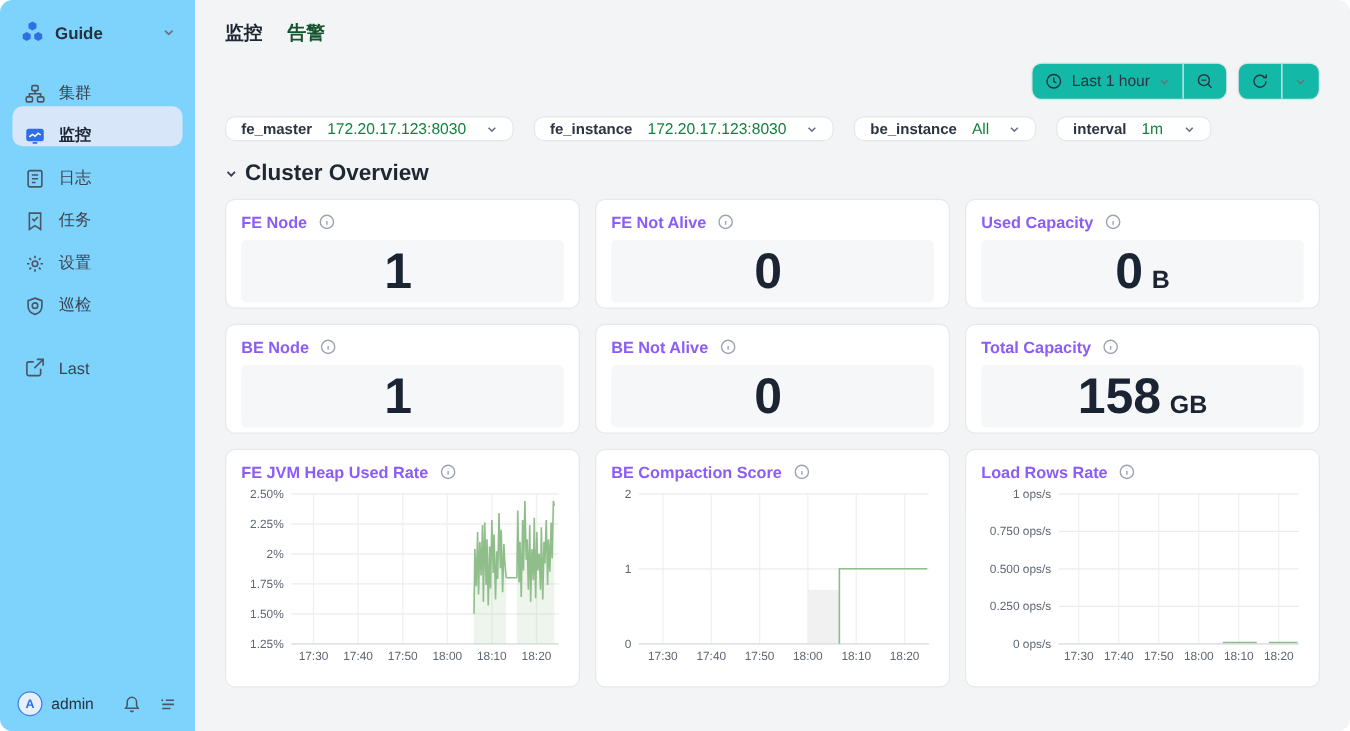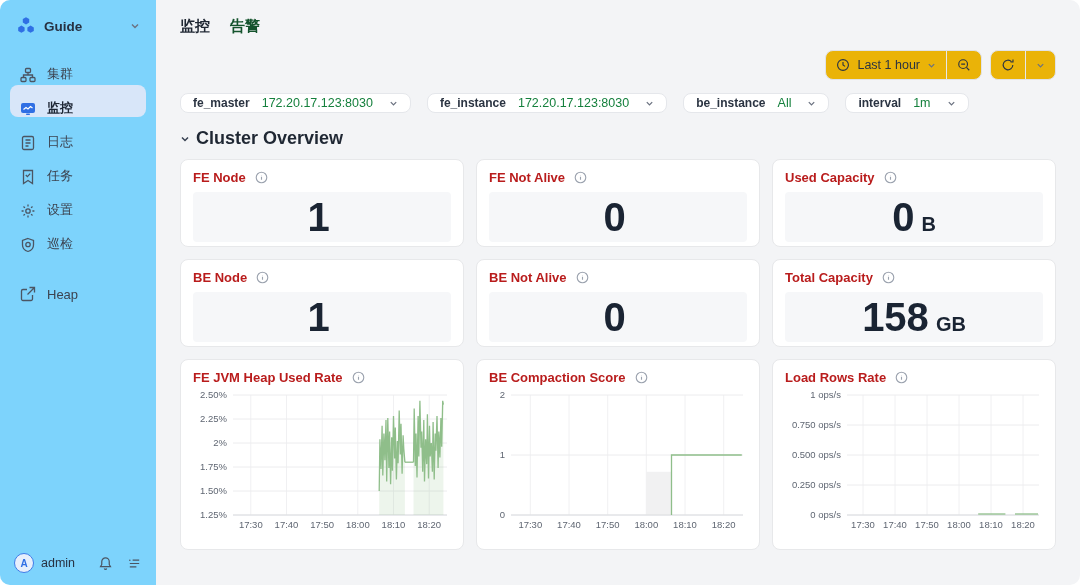--- a/index.html
+++ b/index.html
@@ -20,34 +20,34 @@
   .user-name { font-size:12.5px; color:#273142; margin-left:7px; flex:1; }
   .user-icons { display:flex; align-items:center; gap:14px; }
   .icon { display:inline-flex; align-items:center; justify-content:center; }
 
   
   .main { flex:1; padding:0 24px; overflow:hidden; }
   .tabs { display:flex; gap:20px; padding-top:17px; }
   .tab { font-size:15px; font-weight:bold; color:#14532d; cursor:pointer; }
   .tab.active { color:#1f2733; }
   .toolbar { display:flex; justify-content:flex-end; gap:8px; margin-top:14px; height:30px; }
-  .btn-group { display:flex; align-items:stretch; background:#eab308; border:1px solid #e1e3e8; border-radius:8px; overflow:hidden; }
+  .btn-group { display:flex; align-items:stretch; background:#14b8a6; border:1px solid #e1e3e8; border-radius:8px; overflow:hidden; }
   .btn { display:flex; align-items:center; gap:7px; padding:0 10px; font-size:12.5px; color:#2b3442; cursor:pointer; }
   .vdiv { width:1px; background:#e7e8ec; }
 
   .filters { display:flex; gap:16px; margin-top:13px; }
   .filter-pill { display:flex; align-items:center; gap:12px; background:#fff; border:1px solid #e5e7eb; border-radius:8px; padding:0 12px; height:20px; cursor:pointer; }
   .filter-label { font-size:12px; font-weight:bold; color:#2b3442; }
   .filter-value { font-size:12.5px; color:#15803d; display:flex; align-items:center; gap:16px; }
 
   .section-head { display:flex; align-items:center; gap:6px; margin-top:15px; font-size:18px; font-weight:bold; color:#1f2733; cursor:pointer; }
 
   .grid { display:grid; grid-template-columns:repeat(3,1fr); gap:12px; margin-top:10px; }
   .card { background:#fff; border:1px solid #e7e8ea; border-radius:8px; padding:10px 12px; }
-  .card-head { display:flex; align-items:center; gap:9px; font-size:13px; font-weight:bold; color:#b91c1c; }
+  .card-head { display:flex; align-items:center; gap:9px; font-size:13px; font-weight:bold; color:#8b5cf6; }
   .stat-card { height:88px; }
   .stat-body { margin-top:7px; height:50px; background:#f6f7f9; border-radius:4px; display:flex; align-items:center; justify-content:center; }
   .stat-line { display:inline-flex; align-items:baseline; gap:7px; }
   .stat-value { font-size:40px; font-weight:bold; color:#1a2433; line-height:1; }
   .stat-unit { font-size:20px; font-weight:bold; color:#1a2433; }
   .chart-card { height:191px; }
   .chart-box { margin-top:4px; }
   svg text { font-family:"Liberation Sans", sans-serif; }
 </style>
 </head>
@@ -137,21 +137,21 @@
       <span>巡检</span>
     </div>
 
     <div class="menu-item webui">
       <span class="icon">
         <svg width="16" height="16" viewBox="0 0 16 16" fill="none" stroke="#4b5563" stroke-width="1.3">
             <path d="M12.5 9v4a1.5 1.5 0 0 1-1.5 1.5H3A1.5 1.5 0 0 1 1.5 13V5A1.5 1.5 0 0 1 3 3.5h4"></path>
             <path d="M9.5 1.5h5v5M14 2l-6.5 6.5"></path>
           </svg>
       </span>
-      <span>Heap</span>
+      <span>Last</span>
     </div>
 
     <div class="side-spacer"></div>
 
     <div class="user-row">
       <span class="avatar">A</span>
       <span class="user-name">admin</span>
       <span class="user-icons">
         <span class="icon">
           <svg width="15" height="15" viewBox="0 0 16 16" fill="none" stroke="#4b5563" stroke-width="1.3">

